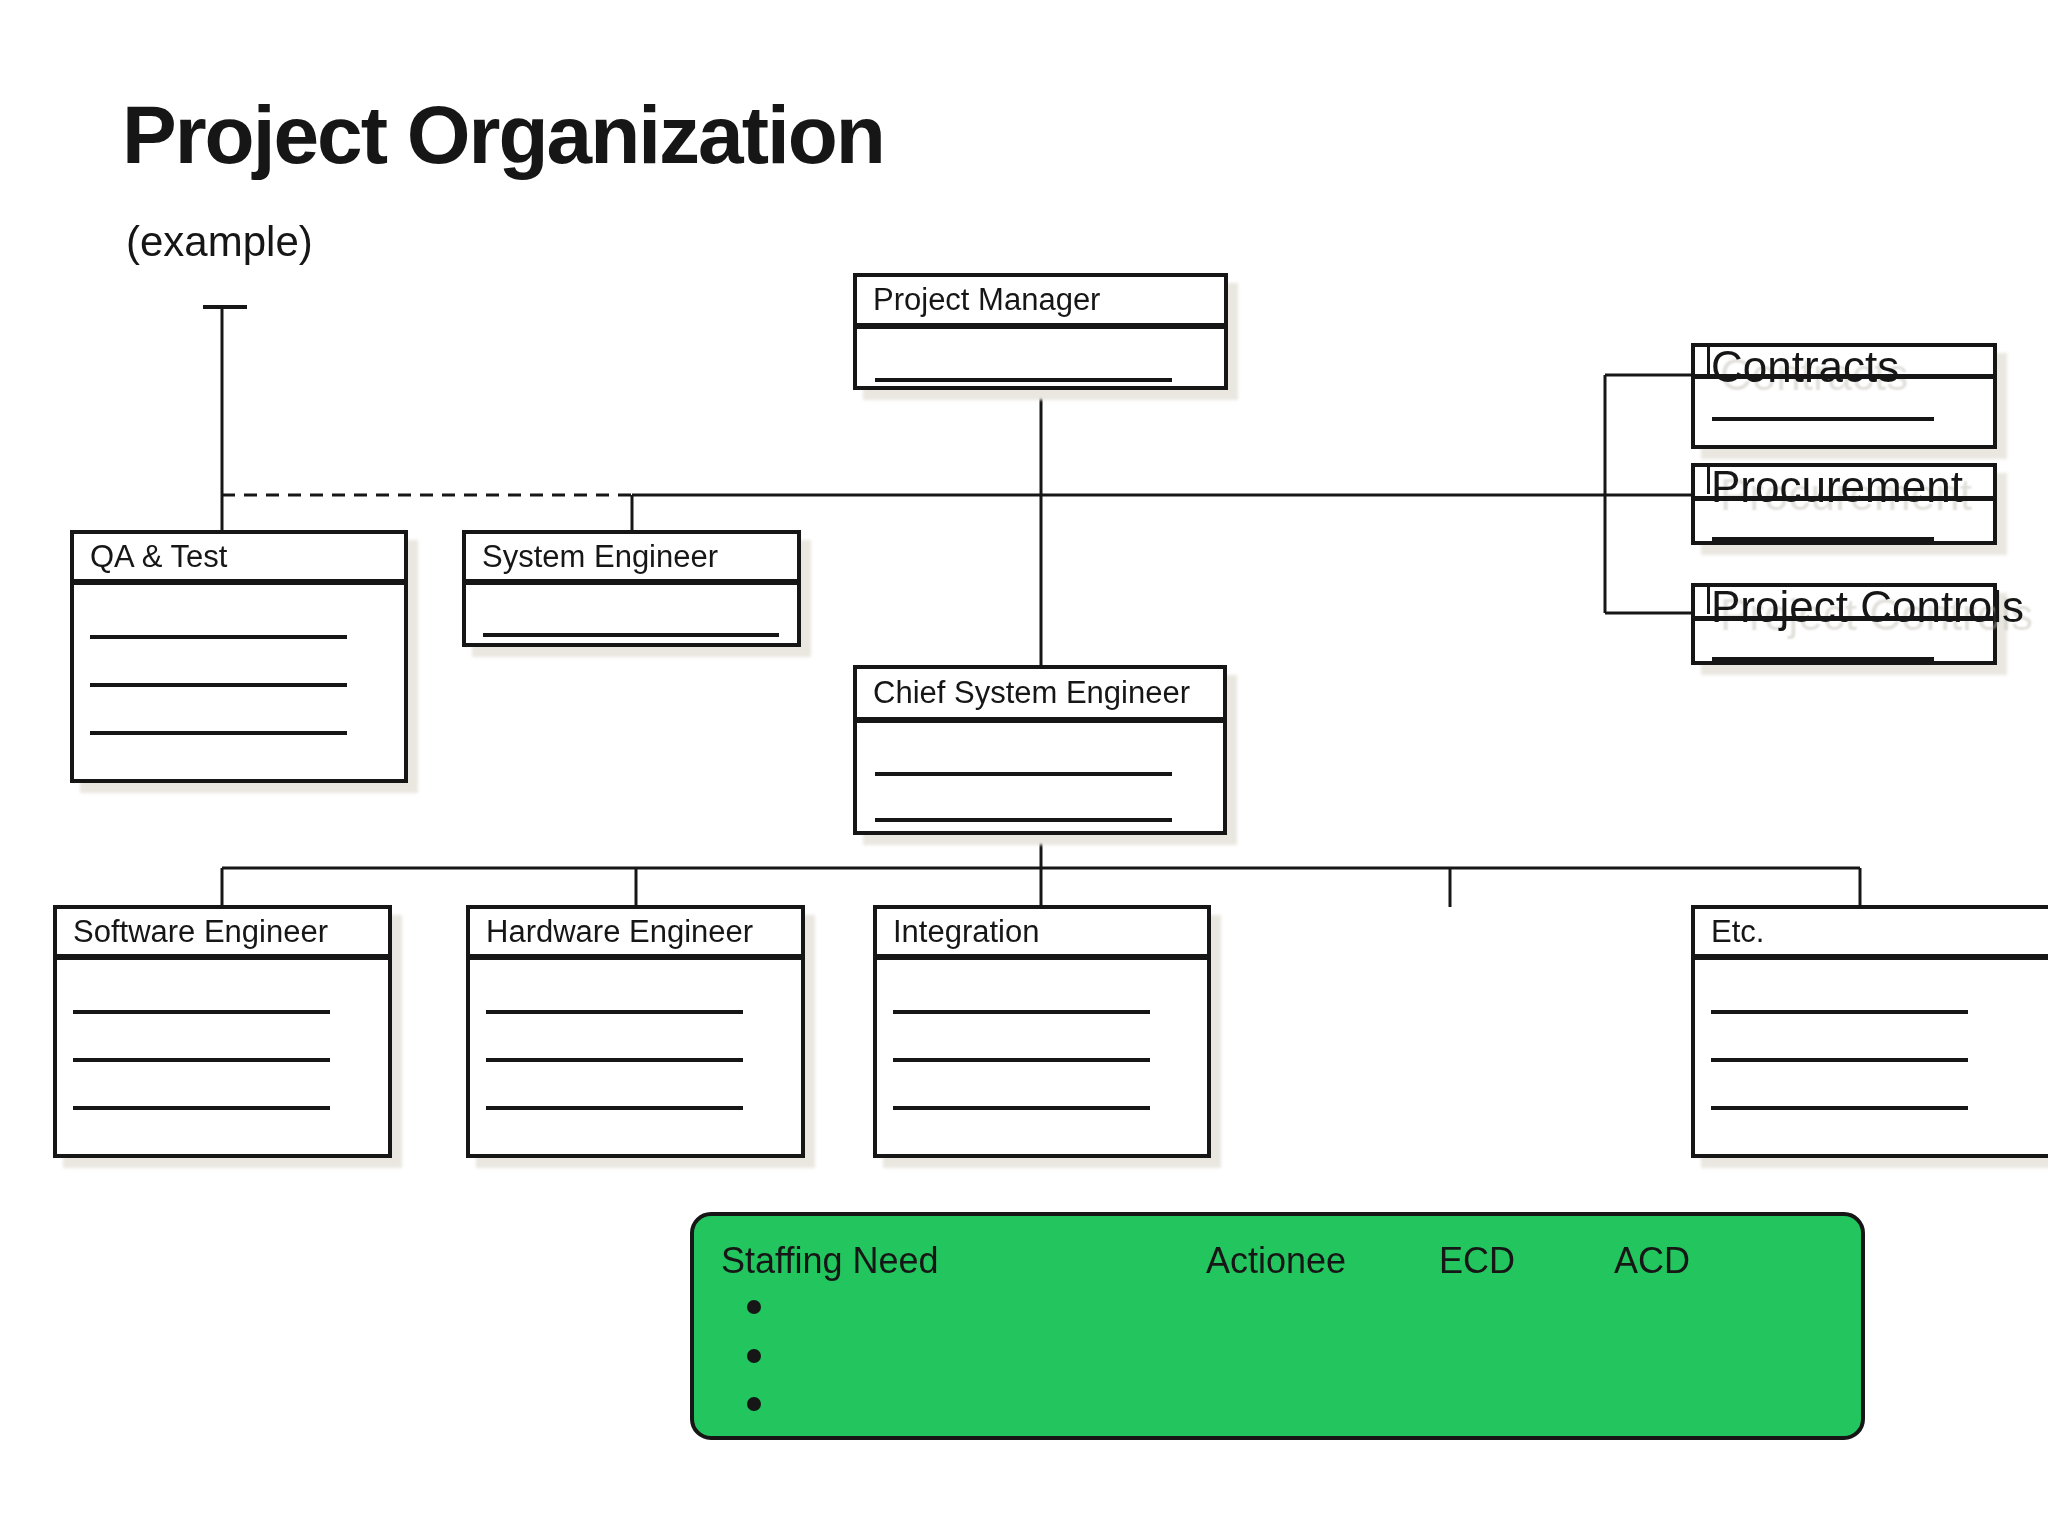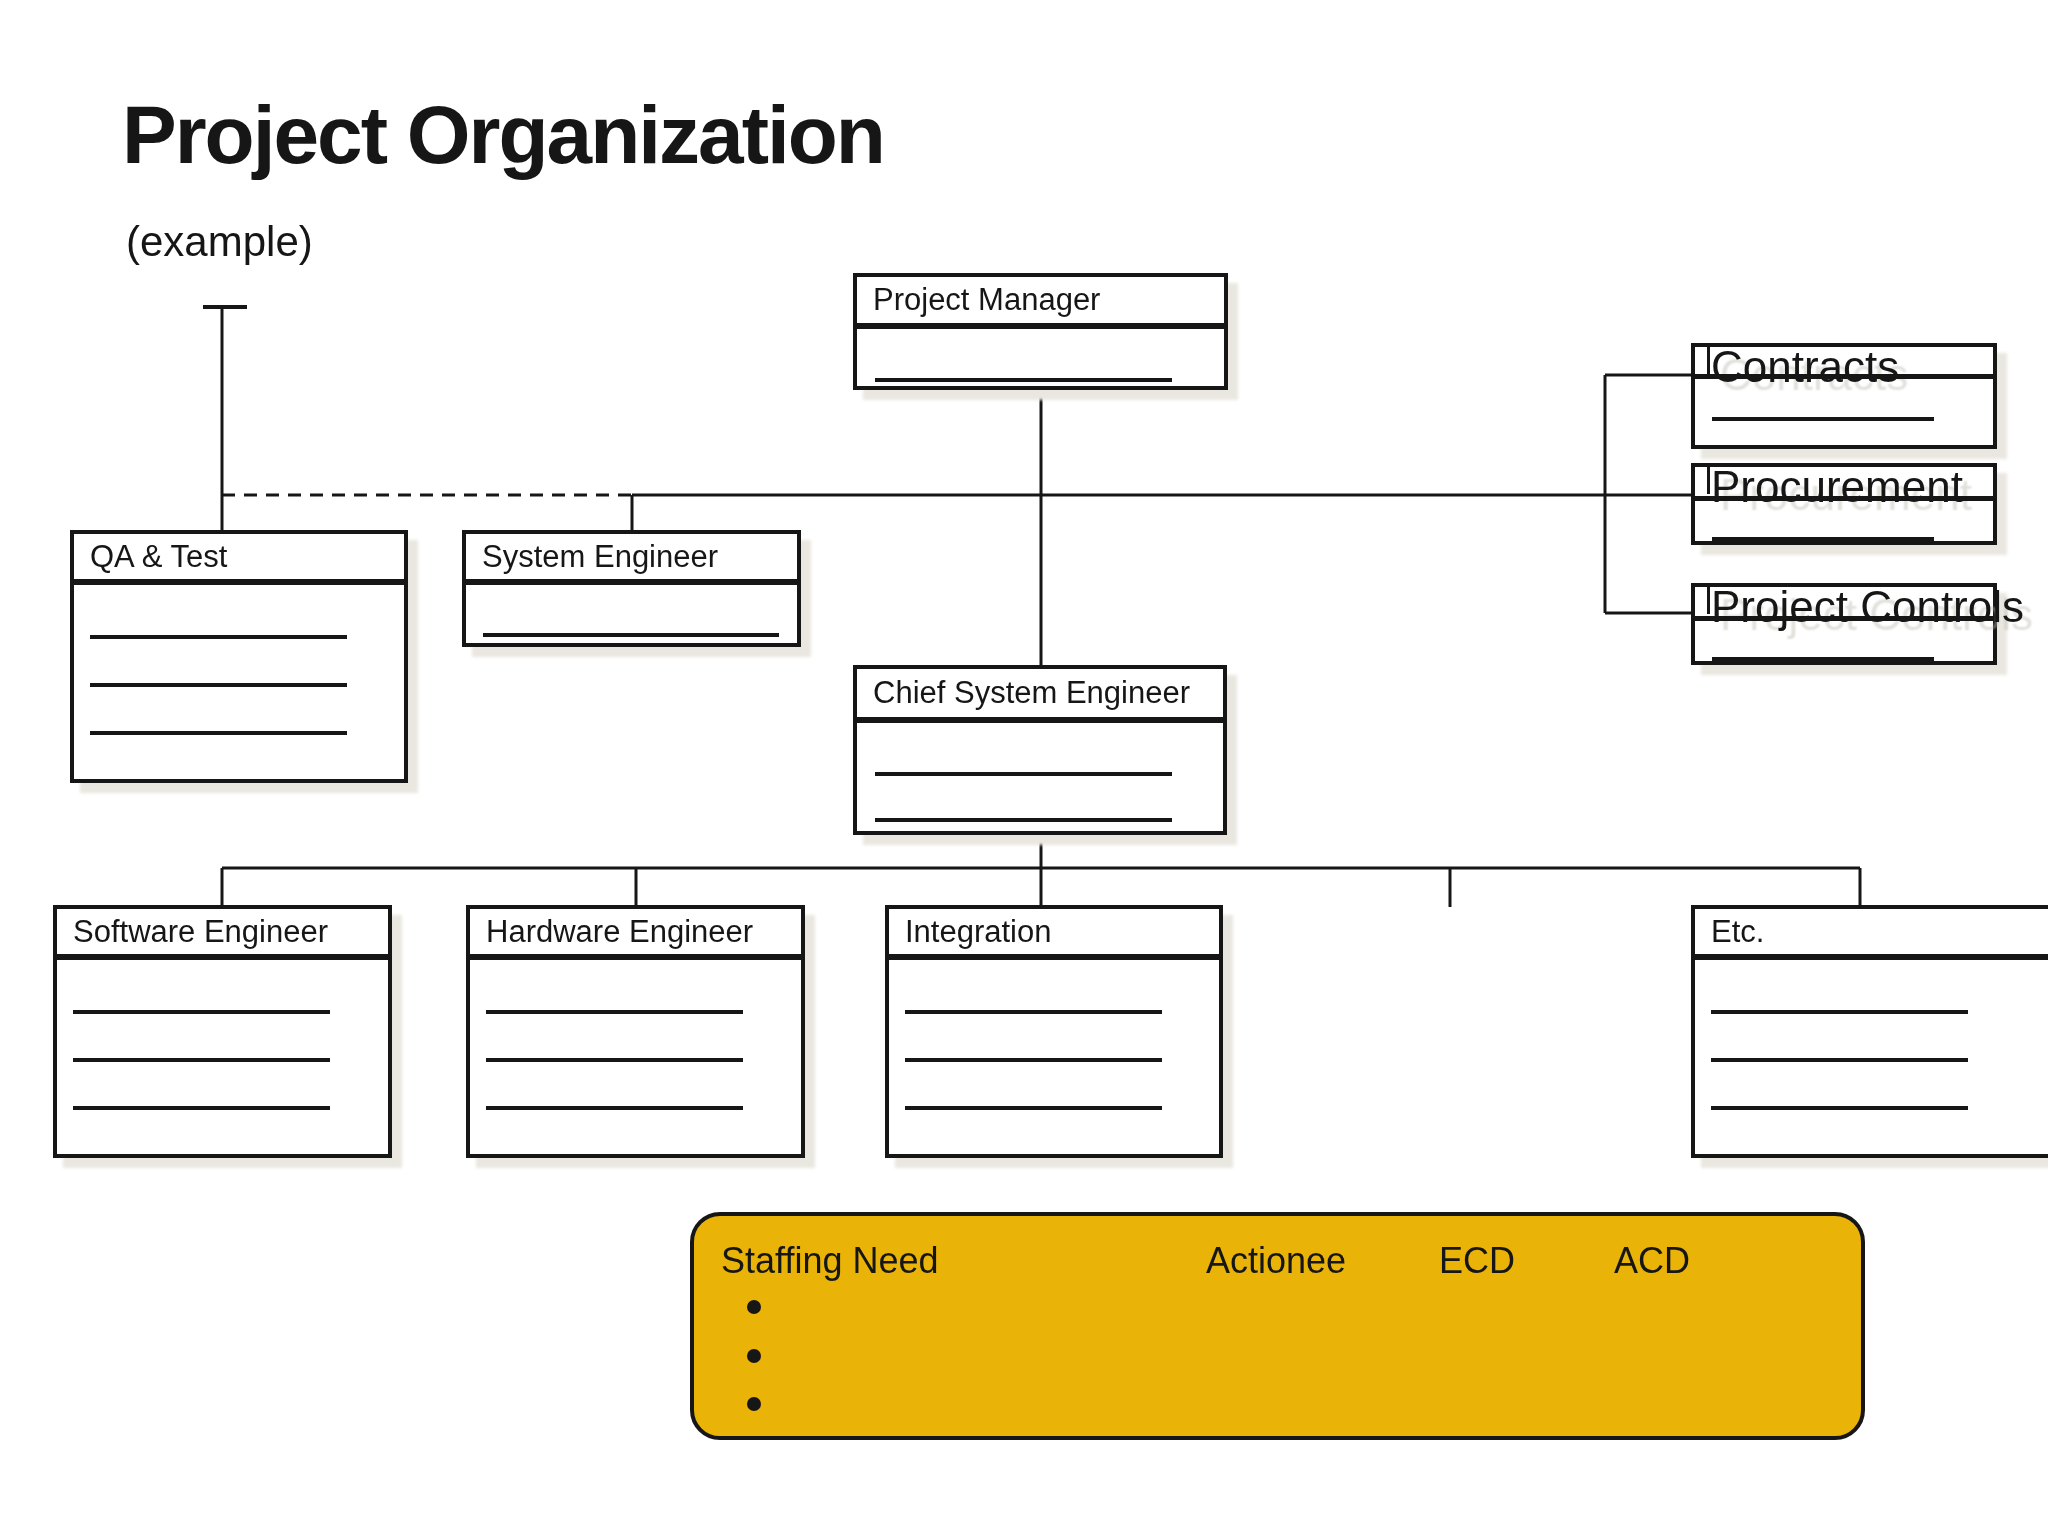--- a/index.html
+++ b/index.html
@@ -25,21 +25,21 @@
   .blank-line{position:absolute;height:4px;background:#161616;}
   
   .sidebox .big-title{
     position:absolute;left:16px;top:-5px;font-size:44px;line-height:50px;white-space:nowrap;
     text-shadow:9px 8px 2px rgba(188,186,176,0.45);
   }
   .sidebox .notch{position:absolute;left:12px;top:0;width:3px;height:27px;background:#161616;}
   
   .staffing{
     position:absolute;left:690px;top:1212px;width:1175px;height:228px;box-sizing:border-box;
-    border:4px solid #161616;border-radius:30px;background:#eab308;
+    border:4px solid #161616;border-radius:21px;background:#22c55e;
   }
   .staffing .col-label{position:absolute;top:24px;font-size:36px;white-space:nowrap;}
   .bullet{position:absolute;width:14px;height:14px;border-radius:50%;background:#161616;left:53px;}
 </style>
 </head>
 <body>
 
 <div class="slide">
 
   <svg class="wires" viewBox="0 0 2048 1536" stroke="#161616" stroke-width="3" fill="none">
@@ -130,21 +130,21 @@
   </div>
 
   <div class="obox" style="left:466px;top:905px;width:339px;height:253px;">
     <span class="hdr-label">Hardware Engineer</span>
     <div class="divider" style="top:45px;"></div>
     <div class="blank-line" style="left:16px;top:101px;width:257px;"></div>
     <div class="blank-line" style="left:16px;top:149px;width:257px;"></div>
     <div class="blank-line" style="left:16px;top:197px;width:257px;"></div>
   </div>
 
-  <div class="obox" style="left:873px;top:905px;width:338px;height:253px;margin-left:12px;">
+  <div class="obox" style="left:873px;top:905px;width:338px;height:253px;">
     <span class="hdr-label">Integration</span>
     <div class="divider" style="top:45px;"></div>
     <div class="blank-line" style="left:16px;top:101px;width:257px;"></div>
     <div class="blank-line" style="left:16px;top:149px;width:257px;"></div>
     <div class="blank-line" style="left:16px;top:197px;width:257px;"></div>
   </div>
 
 
   <div class="obox" style="left:1691px;top:905px;width:372px;height:253px;">
     <span class="hdr-label">Etc.</span>

